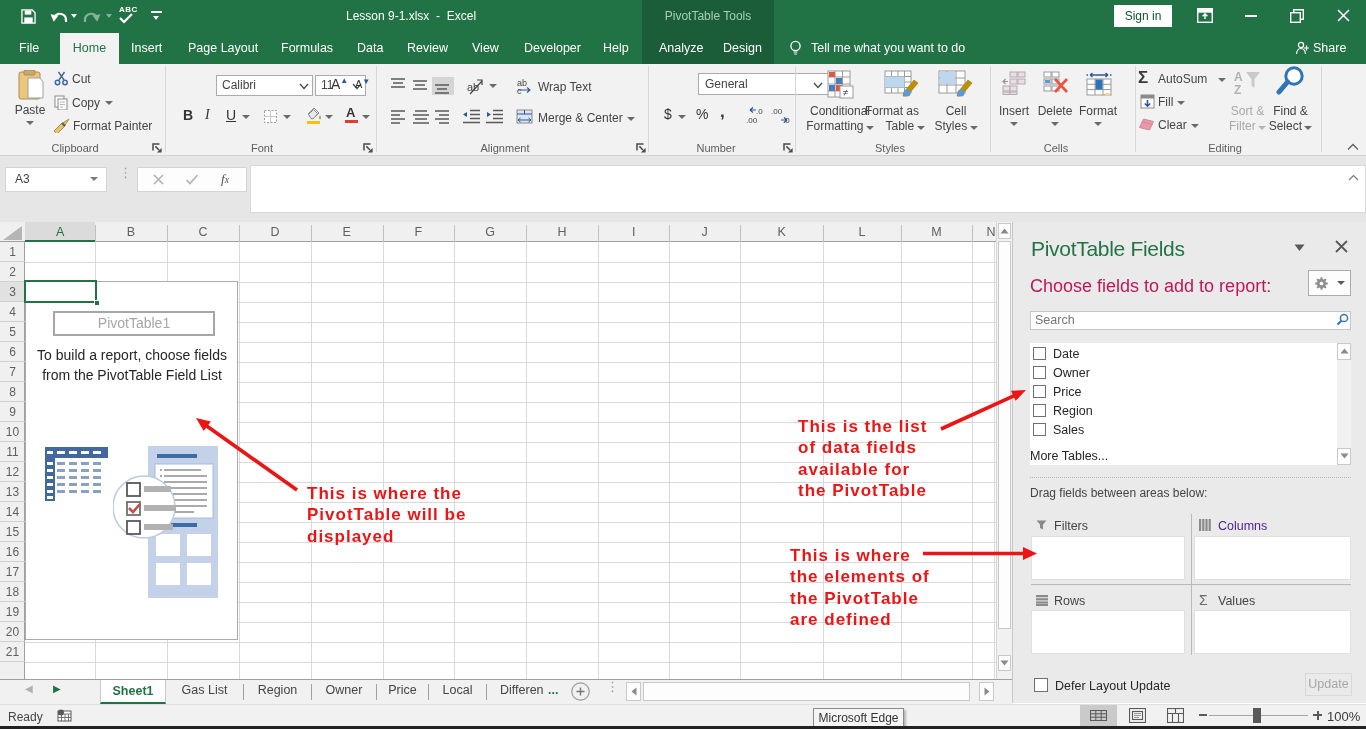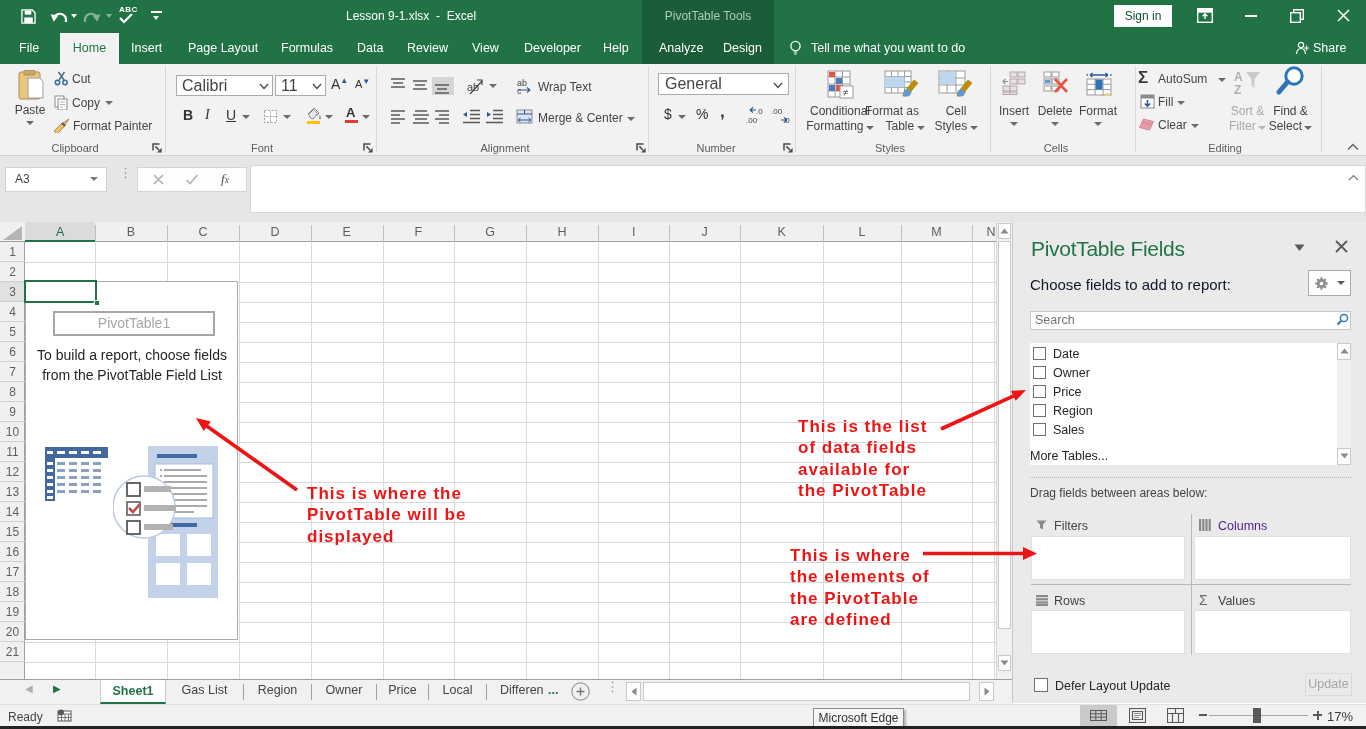--- a/index.html
+++ b/index.html
@@ -6,21 +6,21 @@
 html,body { width:1366px; height:729px; overflow:hidden; }
 body { font-family:"Liberation Sans", sans-serif; position:relative; background:#fff; font-size:12px; color:#444; }
 .ab { position:absolute; }
 .titlebar { left:0; top:0; width:1366px; height:32px; background:#217346; }
 .tabrow { left:0; top:32px; width:1366px; height:32px; background:#217346; }
 .ctx { background:#1b5c39; }
 .wt { color:#fff; }
 .ribbon { left:0; top:64px; width:1366px; height:92px; background:#f2f2f2; border-bottom:1px solid #d2d2d2; }
 .gsep { top:66px; height:86px; width:1px; background:#d8d8d8; }
 .glabel { top:142px; height:14px; font-size:11px; color:#5c5c5c; text-align:center; }
-.combo { background:#fff; border:1px solid #ababab; color:#444; font-size:16px; }
+.combo { background:#fff; border:1px solid #ababab; color:#444; font-size:12px;margin-left:40px; }
 .car { display:inline-block; width:0; height:0; border-left:4px solid transparent; border-right:4px solid transparent; border-top:4px solid #6a6a6a; }
 .fbar { left:0; top:156px; width:1366px; height:66px; background:#e6e6e6; }
 .sheet { left:0; top:222px; width:996px; height:457px; background:#fff; overflow:hidden; }
 .hdr { background:#f0f0f0; color:#5f5f5f; font-size:12px; }
 .vscroll { left:996px; top:222px; width:16px; height:457px; background:#f1f1f1; border-left:1px solid #d4d4d4; }
 .panel { left:1012px; top:222px; width:354px; height:481px; background:#eaeaea; border-left:1px solid #c6c6c6; }
 .tabbar { left:0; top:679px; width:1012px; height:25px; background:#f1f1f1; border-top:1px solid #9f9f9f; }
 .statusbar { left:0; top:704px; width:1366px; height:22px; background:#f1f1f1; border-top:1px solid #e0e0e0; }
 .btm { left:0; top:726px; width:1366px; height:3px; background:#222; }
 .red { color:#ec1515; font-weight:bold; font-size:17px; letter-spacing:1px; line-height:21.4px; white-space:pre; }
@@ -639,33 +639,33 @@
   </svg>
 <svg class="ab" style="left:1167px; top:708px;" width="17" height="15" viewBox="0 0 17 15">
     <rect x="0.5" y="0.5" width="16" height="14" fill="none" stroke="#595959" stroke-width="1.1"></rect>
     <path d="M0.5 5.5 h16 M8.5 0.5 V5.5 M5.5 5.5 v9 M11.5 5.5 v9" stroke="#595959" stroke-width="1.1"></path>
   </svg>
 <div class="ab" style="left:1199px; top:714px; width:8px; height:2.4px; background:#595959;"></div>
 <div class="ab" style="left:1209px; top:715px; width:99px; height:1px; background:#a6a6a6;"></div>
 <div class="ab" style="left:1253px; top:708px; width:8px; height:15px; background:#595959;"></div>
 <div class="ab" style="left:1313px; top:714px; width:9px; height:2.4px; background:#595959;"></div>
 <div class="ab" style="left:1316.5px; top:710.5px; width:2.4px; height:9px; background:#595959;"></div>
-<div class="ab" style="left:1327px; top:709px; font-size:13px; color:#3a3a3a;">17%</div>
+<div class="ab" style="left:1327px; top:709px; font-size:13px; color:#3a3a3a;">100%</div>
 <div class="ab" style="left:813px; top:708px; width:91px; height:19px; background:#f5f5f5; border:1px solid #8a8a8a; box-shadow:2px 2px 2px rgba(0,0,0,0.25); text-align:center; line-height:18px; font-size:12px; color:#333;">Microsoft Edge</div>
 <div class="ab btm"></div>
 
 <div class="ab panel"></div>
 <div class="ab" style="left:1031px; top:236px; font-size:21px; line-height:26px; letter-spacing:-0.3px; color:#217346;">PivotTable Fields</div>
 <svg class="ab" style="left:1294px; top:244px;" width="11" height="8" viewBox="0 0 11 8">
     <path d="M0.5 0.5 L10.5 0.5 L5.5 7 z" fill="#595959"></path>
   </svg>
 <svg class="ab" style="left:1335px; top:240px;" width="13" height="13" viewBox="0 0 13 13">
     <path d="M1 1 L12 12 M12 1 L1 12" stroke="#595959" stroke-width="1.8"></path>
   </svg>
-<div class="ab" style="left:1030px; top:276px; font-size:15px; color:#0f172a;">Choose fields to add to report:</div>
+<div class="ab" style="left:1030px; top:276px; font-size:18px; color:#be185d;">Choose fields to add to report:</div>
 <div class="ab" style="left:1308px; top:270px; width:43px; height:26px; background:#fdfdfd; border:1px solid #ababab;"></div>
 <svg class="ab" style="left:1315px; top:277px;" width="13" height="13" viewBox="0 0 14 14">
     <path d="M11.74 5.74 L13.73 6.05 L13.73 7.95 L11.74 8.26 L11.24 9.46 L12.43 11.09 L11.09 12.43 L9.46 11.24 L8.26 11.74 L7.95 13.73 L6.05 13.73 L5.74 11.74 L4.54 11.24 L2.91 12.43 L1.57 11.09 L2.76 9.46 L2.26 8.26 L0.27 7.95 L0.27 6.05 L2.26 5.74 L2.76 4.54 L1.57 2.91 L2.91 1.57 L4.54 2.76 L5.74 2.26 L6.05 0.27 L7.95 0.27 L8.26 2.26 L9.46 2.76 L11.09 1.57 L12.43 2.91 L11.24 4.54 Z" fill="#8f8f8f"></path>
     <circle cx="7" cy="7" r="2" fill="#fdfdfd"></circle>
   </svg>
 <div class="ab car" style="left:1337px; top:281px; border-top-color:#595959;"></div>
 <div class="ab" style="left:1030px; top:311px; width:321px; height:19px; background:#fff; border:1px solid #c6c6c6; font-size:12.5px; color:#767676; line-height:17px; padding-left:4px;">Search</div>
 <svg class="ab" style="left:1336px; top:313px;" width="13" height="13" viewBox="0 0 13 13">
     <circle cx="8" cy="5" r="3.6" fill="none" stroke="#2e75b6" stroke-width="1.5"></circle>
     <path d="M5.3 7.7 L1.5 11.5" stroke="#2e75b6" stroke-width="2"></path>

